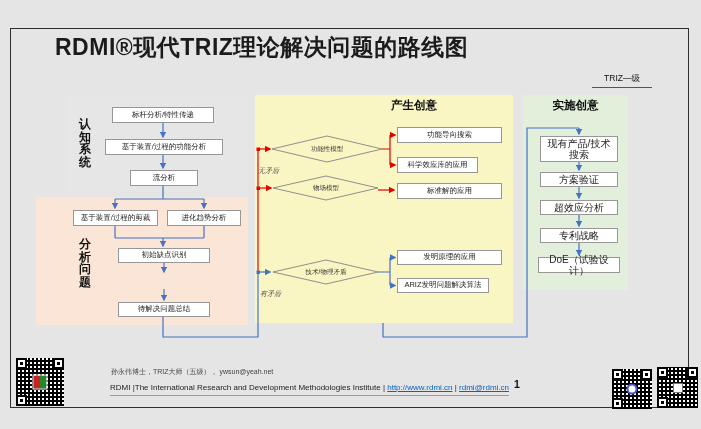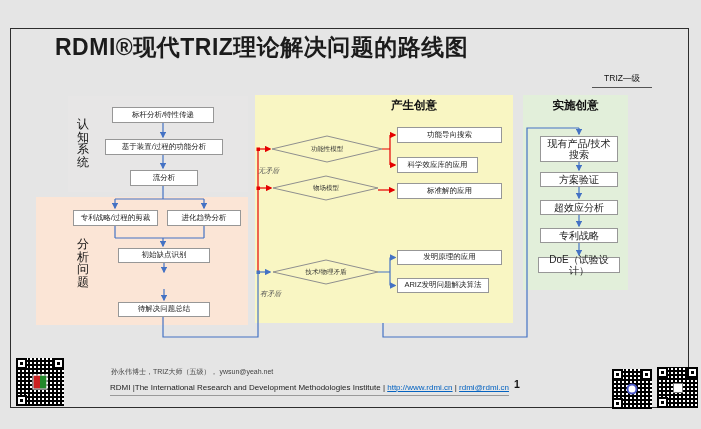--- a/index.html
+++ b/index.html
@@ -9,22 +9,22 @@
   #slide-border{left:10px;top:28px;width:679px;height:380px;border:1.5px solid #2e2e2e;box-sizing:border-box;}
   #page-title{left:55px;top:32px;font-size:23px;font-weight:600;color:#1b1b1b;letter-spacing:.5px;white-space:nowrap;}
   #level-tag{left:592px;top:29px;width:60px;height:14px;font-size:8.5px;text-align:center;
              border-bottom:1px solid #555;color:#111;margin-top:44px;}
   
   .panel{position:absolute;}
   #panel-cognition{left:68px;top:96px;width:180px;height:96px;background:#e7e6e6;}
   #panel-analysis{left:36px;top:197px;width:212px;height:128px;background:#fbe5d6;}
   #panel-ideation{left:255px;top:95px;width:258px;height:228px;background:#f9f6c3;}
   #panel-implementation{left:523px;top:95px;width:105px;height:195px;background:#e2efda;}
-  .vlabel{position:absolute;width:16px;font-weight:normal;font-size:12px;line-height:12.5px;
-          text-align:center;color:#111;word-break:break-all;}
+  .vlabel{position:absolute;width:16px;font-weight:bold;font-size:12px;line-height:12.5px;
+          text-align:right;color:#111;word-break:break-all;}
   .ptitle{position:absolute;font-weight:bold;font-size:11.5px;color:#111;text-align:center;}
   
   .fbox{position:absolute;background:#fff;border:1px solid #979797;box-sizing:border-box;
         display:flex;align-items:center;justify-content:center;text-align:center;
         font-size:7.5px;line-height:1.15;color:#222;padding:1px 2px;}
   .gbox{font-size:10px;}
   .dlabel{position:absolute;text-align:center;font-size:6.5px;color:#333;}
   .branch-label{position:absolute;font-style:italic;font-size:7px;color:#555;}
   
   #footer-author{left:111px;top:367px;font-size:7px;color:#444;white-space:nowrap;}
@@ -113,21 +113,21 @@
       <polygon points="272,149 327,136 382,149 327,162"></polygon>
       <polygon points="273,188 326,176 378,188 326,200"></polygon>
       <polygon points="273,272 326,260 378,272 326,284"></polygon>
     </g>
   </svg>
 
   <div class="fbox" style="left:112px;top:107px;width:102px;height:16px">标杆分析/特性传递</div>
   <div class="fbox" style="left:105px;top:139px;width:118px;height:16px">基于装置/过程的功能分析</div>
   <div class="fbox" style="left:130px;top:170px;width:68px;height:16px">流分析</div>
 
-  <div class="fbox" style="left:73px;top:210px;width:85px;height:16px">专利战略/过程的剪裁</div>
+  <div class="fbox" style="left:73px;top:210px;width:85px;height:16px">基于装置/过程的剪裁</div>
   <div class="fbox" style="left:167px;top:210px;width:74px;height:16px">进化趋势分析</div>
   <div class="fbox" style="left:118px;top:248px;width:92px;height:15px">初始缺点识别</div>
   <div class="fbox" style="left:118px;top:302px;width:92px;height:15px">待解决问题总结</div>
 
   <div class="dlabel" style="left:282px;top:145px;width:90px;">功能性模型</div>
   <div class="dlabel" style="left:281px;top:184px;width:90px;">物场模型</div>
   <div class="dlabel" style="left:278px;top:268px;width:96px;">技术/物理矛盾</div>
   <div class="branch-label" style="left:258px;top:166px;">无矛盾</div>
   <div class="branch-label" style="left:260px;top:289px;">有矛盾</div>
 

